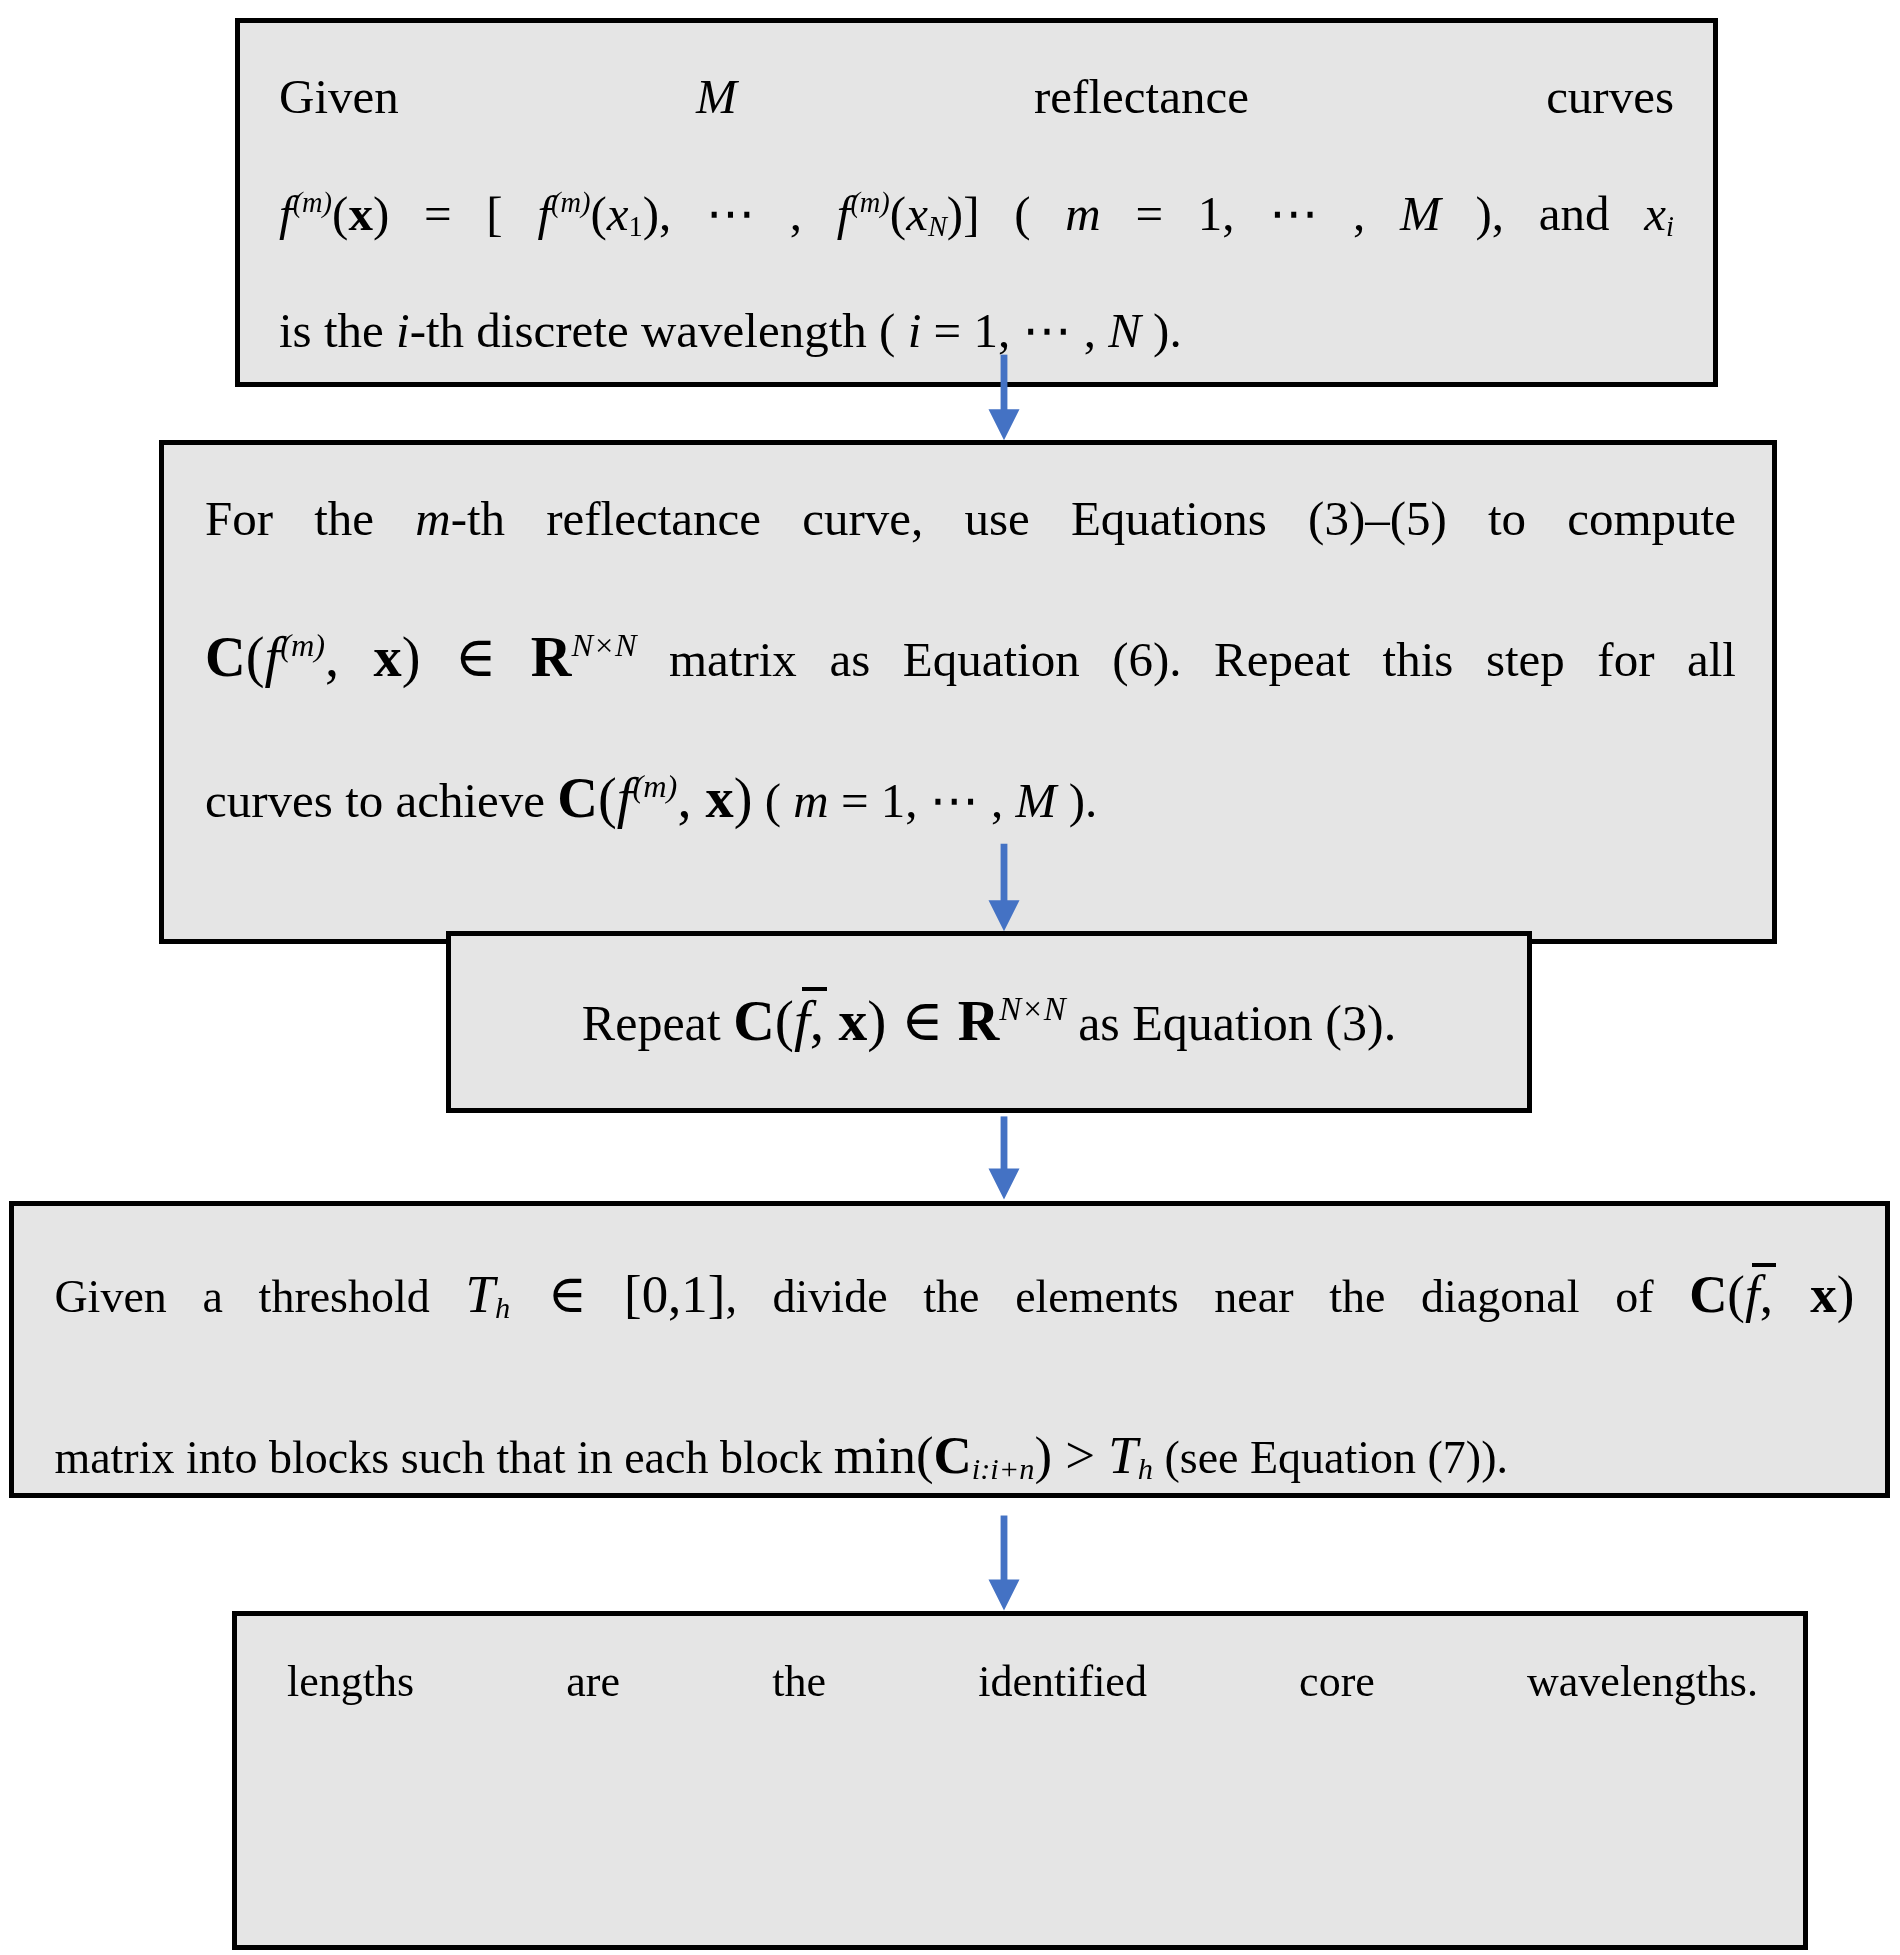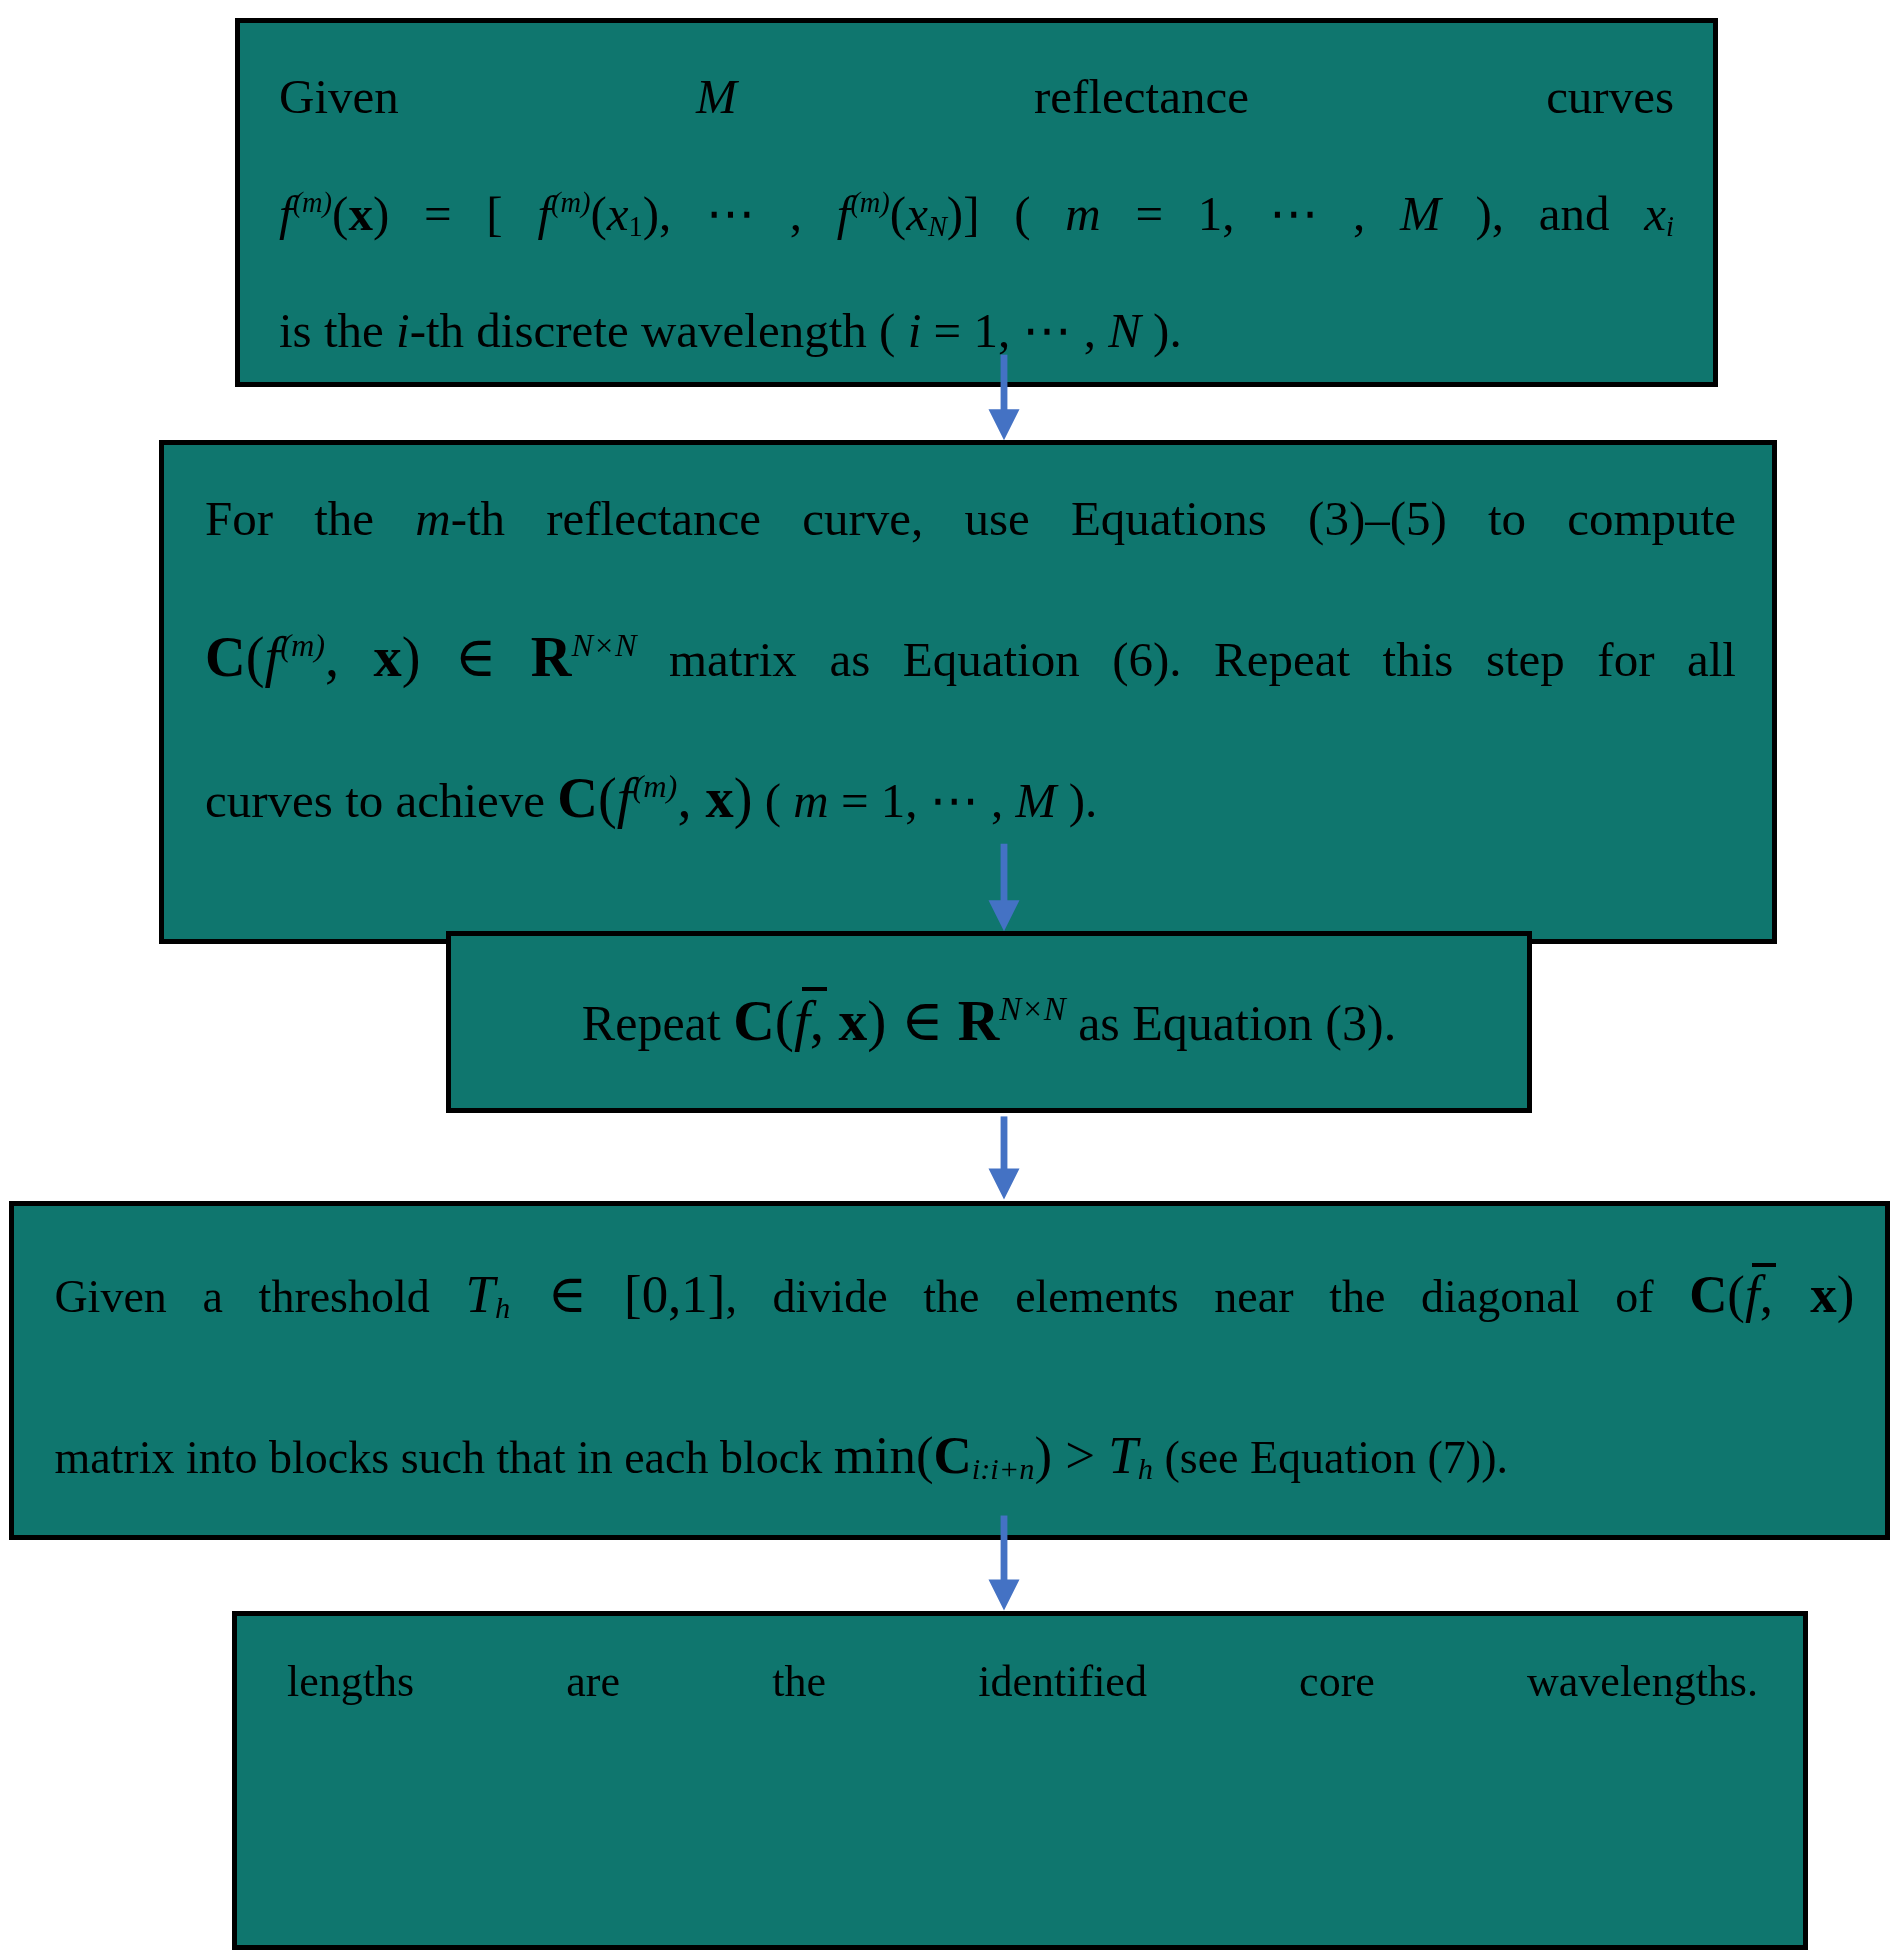--- a/index.html
+++ b/index.html
@@ -9,21 +9,21 @@
     width: 1901px;
     height: 1955px;
     background: #ffffff;
     font-family: "Liberation Serif", "DejaVu Serif", serif;
     color: #000000;
   }
   .box {
     position: absolute;
     box-sizing: border-box;
     border: 5px solid #000000;
-    background: #0f766e;
+    background: #e5e5e5;
   }
   .line {
     display: block;
     text-align: left;
     white-space: normal;
   }
   
   #box1 .line:nth-child(-n+2),
   #box2 .line:nth-child(-n+2),
   #box4 .line:nth-child(1),
@@ -33,21 +33,21 @@
   }
   #box3 { display: flex; align-items: center; }
   #box3 .line { text-align: center; width: 100%; }
 
   #box1 { left: 235px;  top: 17.6px;   width: 1483px; height: 369px; font-size: 49px; padding: 15px 39px 0 39px; }
   #box1 .line { line-height: 117px; }
   #box2 { left: 159px;  top: 440px;  width: 1618px; height: 504px; font-size: 49px; padding: 3.8px 36px 0 41px; }
   #box2 .line { line-height: 139px; }
   #box3 { left: 446px;  top: 931px; width: 1086px; height: 182px; font-size: 50px; padding: 0 25px; }
   #box3 .line { line-height: 126px; }
-  #box4 { left: 9.4px;   top: 1201px; width: 1881px; height: 339px; font-size: 46px; padding: 8.8px 31px 0 40px; }
+  #box4 { left: 9.4px;   top: 1201px; width: 1881px; height: 297px; font-size: 46px; padding: 8.8px 31px 0 40px; }
   #box4 .line { line-height: 158px; }
   #box5 { left: 232px;  top: 1611px; width: 1576px; height: 339px; font-size: 44px; padding: 14px 45px 0 50px; }
   #box5 .line { line-height: 104px; }
 
   .seg       { font-style: normal; font-weight: normal; }
   .it        { font-style: italic; }
   .bo        { font-weight: bold; }
   .big       { font-size: 115%; }
   .sup       { font-size: 58%; vertical-align: 0.62em; line-height: 0; }
   .sup.big   { font-size: 66%; }

